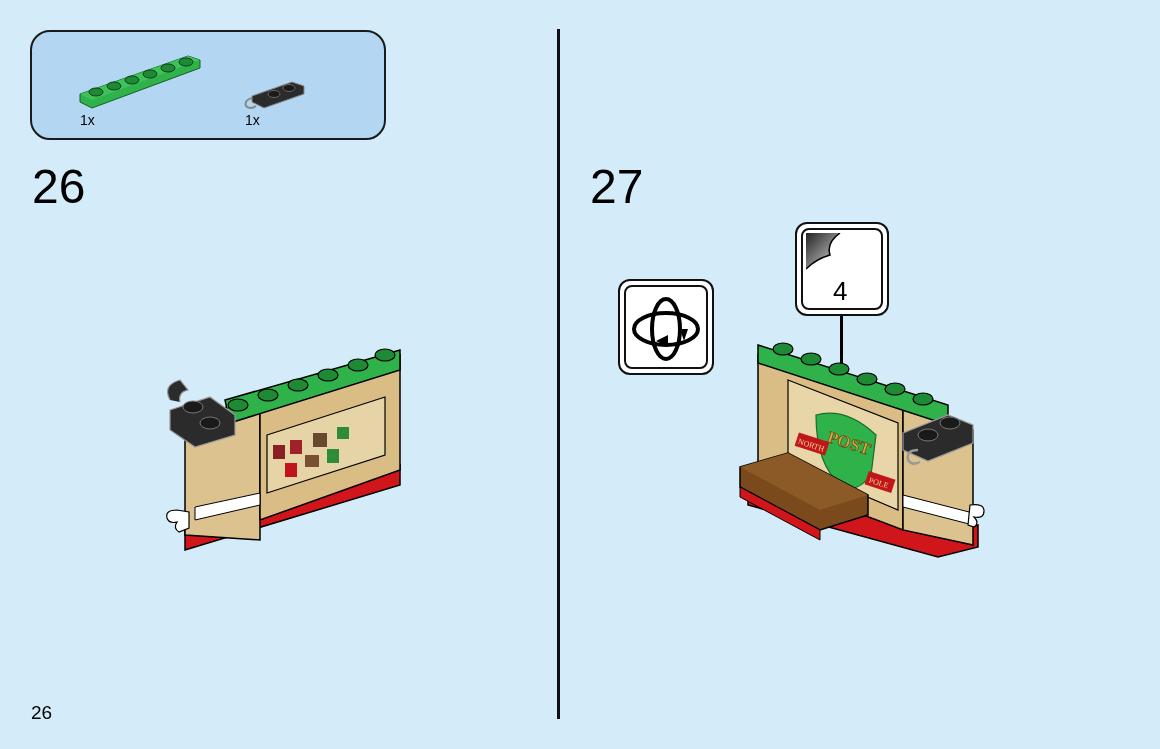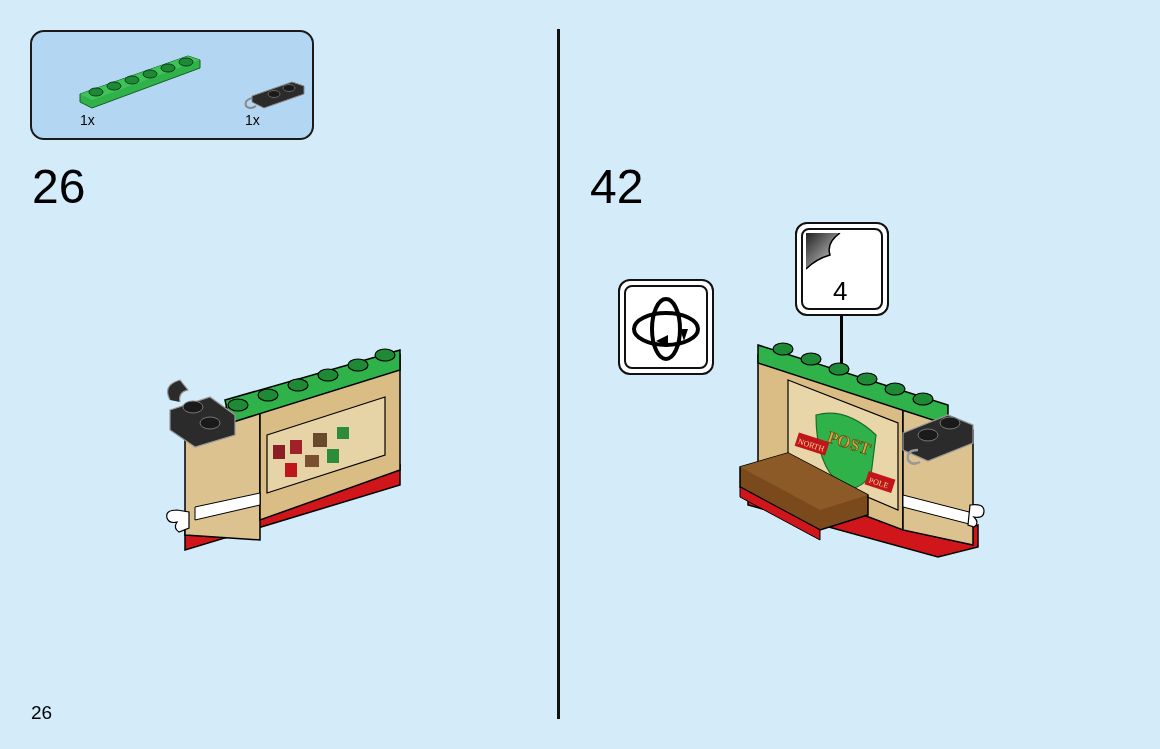--- a/index.html
+++ b/index.html
@@ -4,22 +4,22 @@
 <style>
   html, body { margin: 0; padding: 0; }
   body {
     width: 1160px; height: 749px; position: relative; overflow: hidden;
     background: #d4ebfa;
     font-family: "Liberation Sans", "DejaVu Sans", sans-serif;
     color: #000;
   }
   .abs { position: absolute; }
   .parts-callout {
-    left: 30px; top: 30px; width: 284px; height: 110px;
-    background: #b3d7f2; border: 2.5px solid #1a1a1a; border-radius: 14px;
+    left: 30px; top: 30px; width: 356px; height: 110px;
+    background: #b3d7f2; border: 2.5px solid #1a1a1a; border-radius: 20px;
     box-sizing: border-box;
     padding-left: 16px;
   }
   .qty { font-size: 14px; }
   .step-num { font-size: 48px; font-weight: 400; letter-spacing: 0; line-height: 1; }
   .page-num { font-size: 19px; }
   .divider { left: 557px; top: 29px; width: 3px; height: 690px; background: #111; }
   .icon-box {
     background: #fff; border: 2.5px solid #111; border-radius: 12px;
     box-sizing: border-box;
@@ -91,21 +91,21 @@
   <polygon points="15,75 55,62 80,80 80,100 40,112 15,95" fill="#2b2b2b" stroke="#999" stroke-width="1.2"></polygon>
   <path d="M15,65 q-8,-15 10,-20 l8,10 q-10,2 -8,12" fill="#2b2b2b" stroke="#999" stroke-width="1.2"></path>
   <ellipse cx="38" cy="72" rx="10" ry="6" fill="#1a1a1a" stroke="#777"></ellipse>
   <ellipse cx="55" cy="88" rx="10" ry="6" fill="#1a1a1a" stroke="#777"></ellipse>
 
   <path d="M22,175 q-12,0 -10,8 q2,6 10,4 q-4,6 2,10 l10,-4 l0,-16 z" fill="#fff" stroke="#000" stroke-width="1.2"></path>
 </svg>
 
 <div class="abs divider"></div>
 
-<div class="abs step-num" style="left:590px;top:163px">42</div>
+<div class="abs step-num" style="left:590px;top:163px">27</div>
 
 <div class="abs icon-box" style="left:618px;top:279px;width:96px;height:96px">
   <div class="icon-inner"></div>
   <svg class="abs" style="left:8px;top:8px" width="76" height="76" viewBox="0 0 76 76">
     <ellipse cx="38" cy="40" rx="32" ry="16" fill="none" stroke="#000" stroke-width="4"></ellipse>
     <ellipse cx="38" cy="40" rx="14" ry="30" fill="none" stroke="#000" stroke-width="4"></ellipse>
     <polygon points="52,40 60,40 56,52" fill="#000"></polygon>
     <polygon points="28,52 40,46 40,58" fill="#000"></polygon>
   </svg>
 </div>

